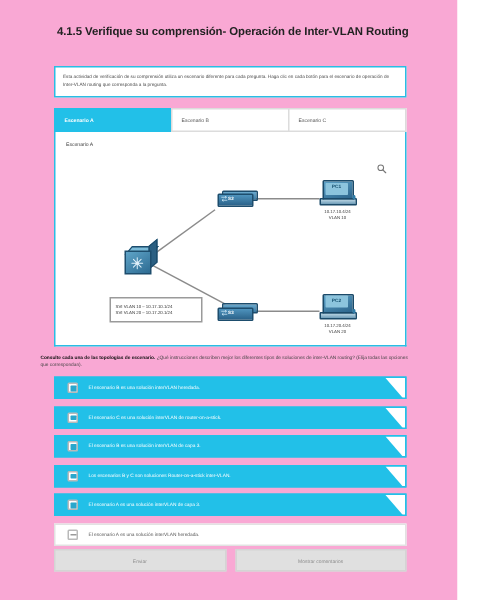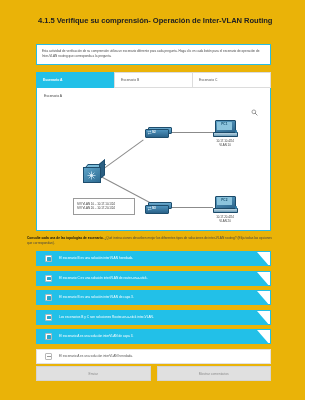--- a/index.html
+++ b/index.html
@@ -3,21 +3,21 @@
 <meta charset="utf-8">
 <style>
   html,body{margin:0;padding:0;}
   body{
     width:305px;height:400px;overflow:hidden;
     background:#ffffff;
     font-family:"Liberation Sans", sans-serif;
     color:#333;
     -webkit-font-smoothing:antialiased;
   }
-  .page{position:relative;width:305px;height:400px;background:#eab308;}
+  .page{position:relative;width:305px;height:400px;background:#f9a8d4;}
 
   
   .title{
     position:absolute;left:38px;top:15px;width:236px;
     font-size:7.6px;font-weight:bold;line-height:1.45;color:#222;
     letter-spacing:-0.05px;
   }
 
   
   .intro{

